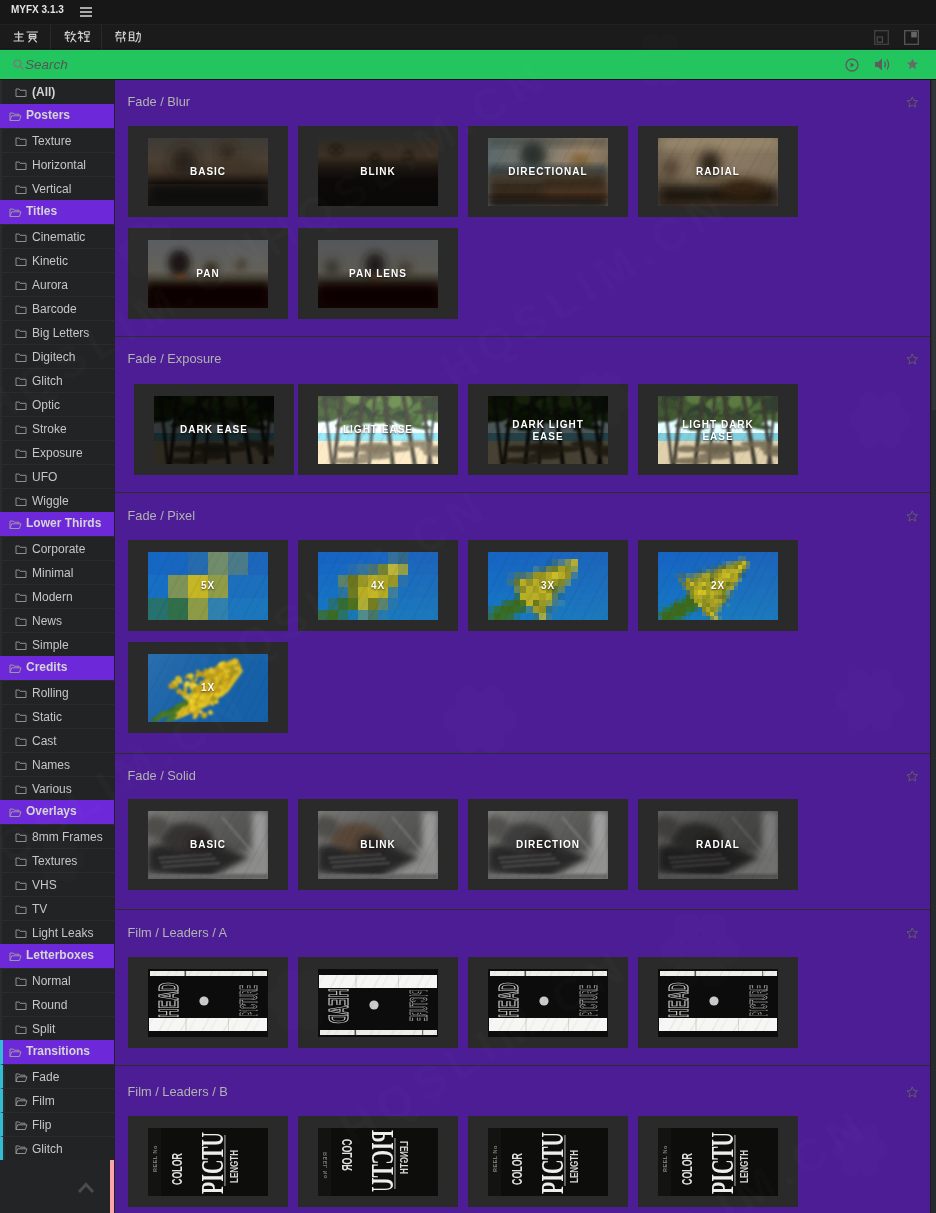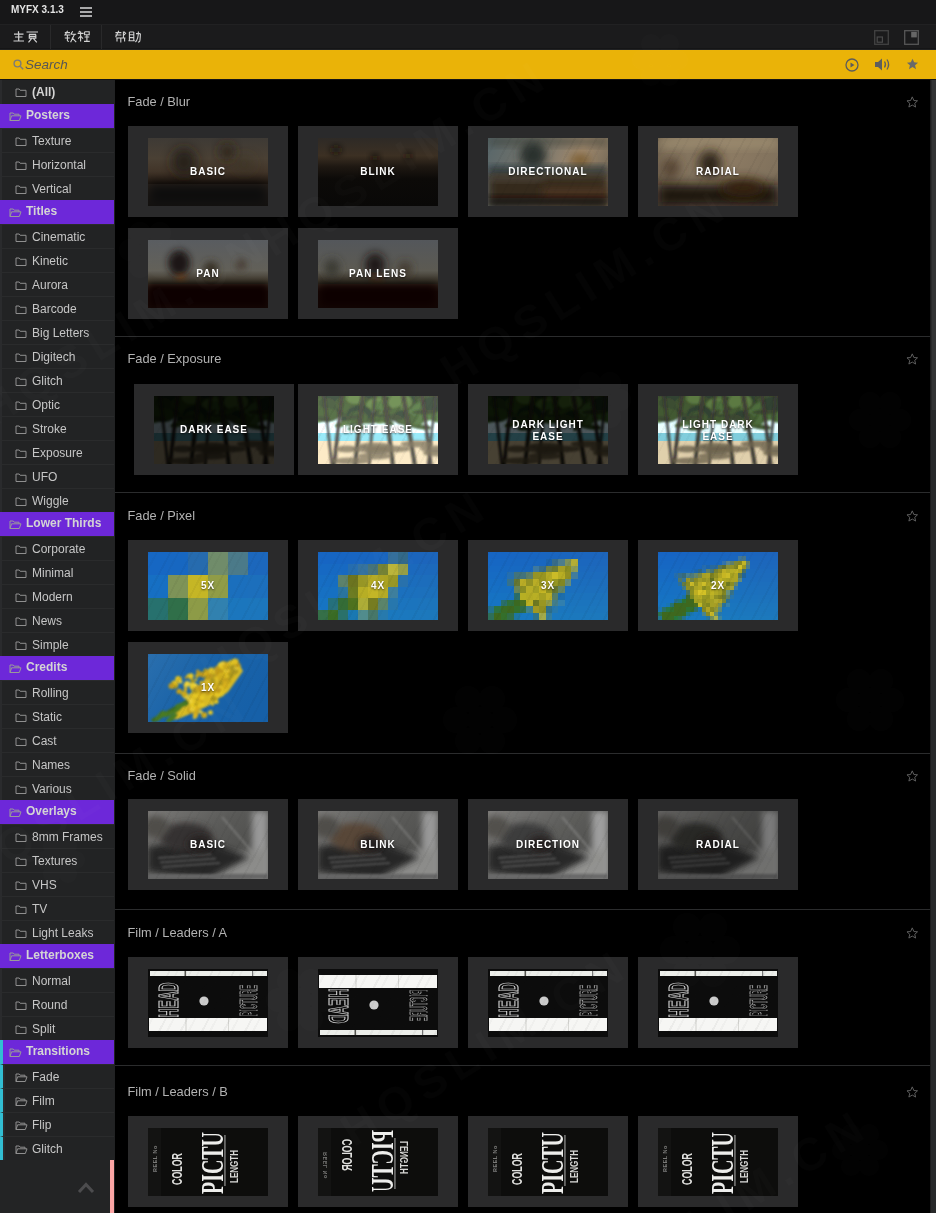--- a/index.html
+++ b/index.html
@@ -1,39 +1,39 @@
 <!DOCTYPE html>
 <html><head><meta charset="utf-8"><title>MYFX</title>
 <style>
 *{margin:0;padding:0;box-sizing:border-box}
 html,body{width:936px;height:1213px;overflow:hidden}
 body{position:relative;background:#212223;font-family:"Liberation Sans",sans-serif;-webkit-font-smoothing:antialiased}
 #titlebar{position:absolute;left:0;top:0;width:936px;height:24px;background:#171718}
 #titlebar .t{position:absolute;left:11px;top:4px;font-family:Liberation Sans, sans-serif;font-size:10px;font-weight:bold;color:#e4e4e4}
 #menubar{position:absolute;left:0;top:24px;width:936px;height:25px;background:#1b1b1c;border-top:1px solid #212122;border-bottom:1px solid #151516}
 .msep{position:absolute;top:0;height:24px;width:1px;background:#29292a}
-#searchbar{position:absolute;left:0;top:50px;width:936px;height:30px;background:#eab308;border-bottom:1px solid #141415}
+#searchbar{position:absolute;left:0;top:50px;width:936px;height:30px;background:#22c55e;border-bottom:1px solid #141415}
 #search-ph{position:absolute;left:25px;top:7px;font-style:italic;font-size:13.5px;color:#565656}
 #sidebar{position:absolute;left:0;top:80px;width:114px;height:1133px;background:#232425;border-right:4px solid #fca5a5}
 .srow{position:absolute;left:0;width:114px;height:24px}
 .srow .fi{position:absolute;top:7px}
 .grp{background:#6d28d9}
 .grp .fi{left:9px}
 .grp .gt{position:absolute;left:26px;top:4px;font-size:12px;font-weight:bold;color:#d4d4d4}
 .itm{background:#222324;border-top:1px solid #2a2b2c;box-shadow:inset 2px 0 0 #2a2b2d}
 .itm.first{border-top:none}
 .itm .fi{left:15px}
 .itm .it{position:absolute;left:32px;top:4.5px;font-size:12px;color:#c6c6c6}
 .itm.bold .it{font-weight:bold;color:#d4d4d4}
 .act{border-left:3px solid #32bed2}
 .act.grp .fi{left:6px}
 .act.grp .gt{left:23px}
 .act.itm .fi{left:12px}
 .act.itm .it{left:29px}
-#content{position:absolute;left:115px;top:80px;width:816px;height:1133px;background:#000000}
+#content{position:absolute;left:115px;top:80px;width:816px;height:1133px;background:#4c1d95}
 .hdiv{position:absolute;left:0;width:816px;height:1px;background:#2b2c2d}
 .shead{position:absolute;left:12.5px;font-size:12.8px;color:#b2b2b2}
 .sstar{position:absolute;left:791px}
 .card{position:absolute;width:160px;height:91px;background:#2a2a2b}
 .thumb{position:absolute;left:20px;top:12px;width:120px;height:68px;background:#000;overflow:hidden}
 .thumb svg{position:absolute;left:0;top:0;display:block}
 .wk{position:absolute;left:0;top:0;width:120px;height:68px;background:repeating-linear-gradient(118deg,rgba(10,10,10,0.045) 0 2px,rgba(0,0,0,0) 2px 7px,rgba(15,15,15,0.028) 7px 9px,rgba(0,0,0,0) 9px 19px)}
 .lbl{position:absolute;left:0;right:0;top:50%;transform:translateY(-50%);text-align:center;font-size:10px;font-weight:bold;letter-spacing:1px;color:#fff;text-shadow:0 1px 2px rgba(0,0,0,0.65);line-height:11.5px}
 #scroll{position:absolute;left:930px;top:80px;width:6px;height:1133px;background:#28292a;border-left:1px solid #1c1c1d}
 #scroll .th{position:absolute;left:1px;top:0px;width:5px;height:330px;background:#323334}

